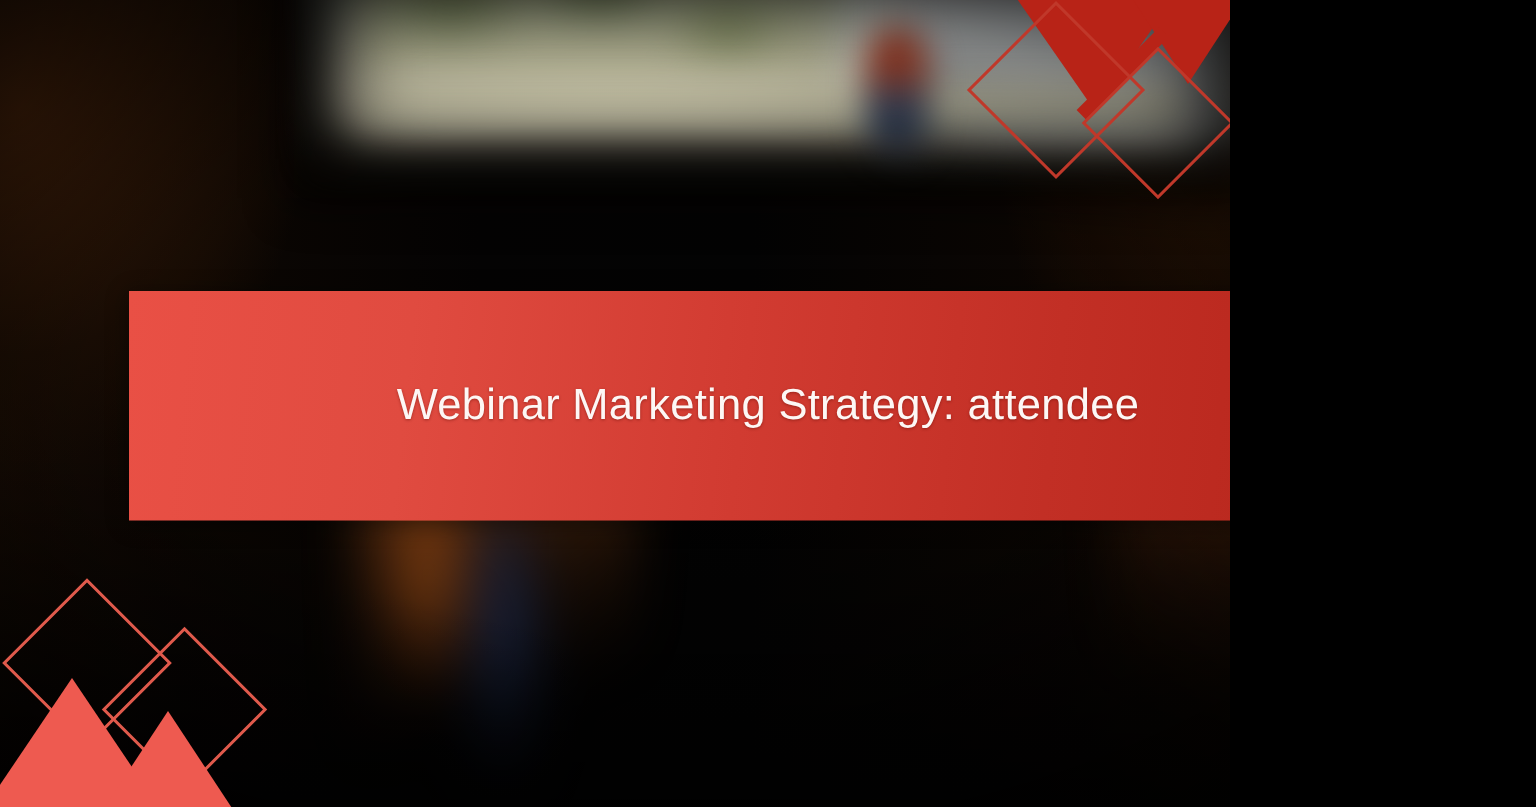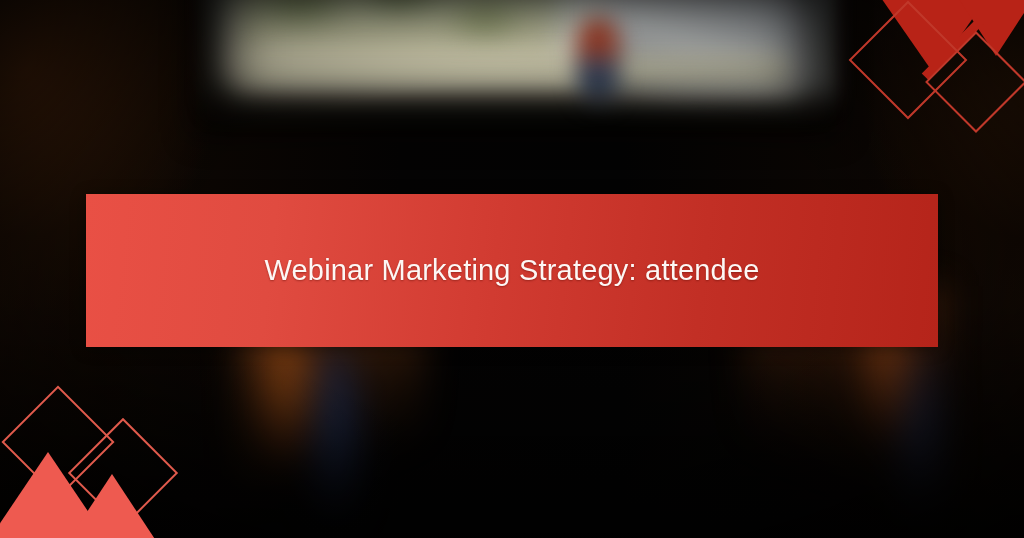--- a/index.html
+++ b/index.html
@@ -6,21 +6,21 @@
     margin: 0;
     padding: 0;
     background: #000;
   }
   body {
     font-family: "Liberation Sans", sans-serif;
   }
 
   #stage {
     position: relative;
-    width: 1024px;
+    width: 820px;
     height: 538px;
     overflow: hidden;
     background: #737373;
     text-decoration: underline;
   }
 
   
   .bg-root {
     position: absolute;
     inset: 0;

